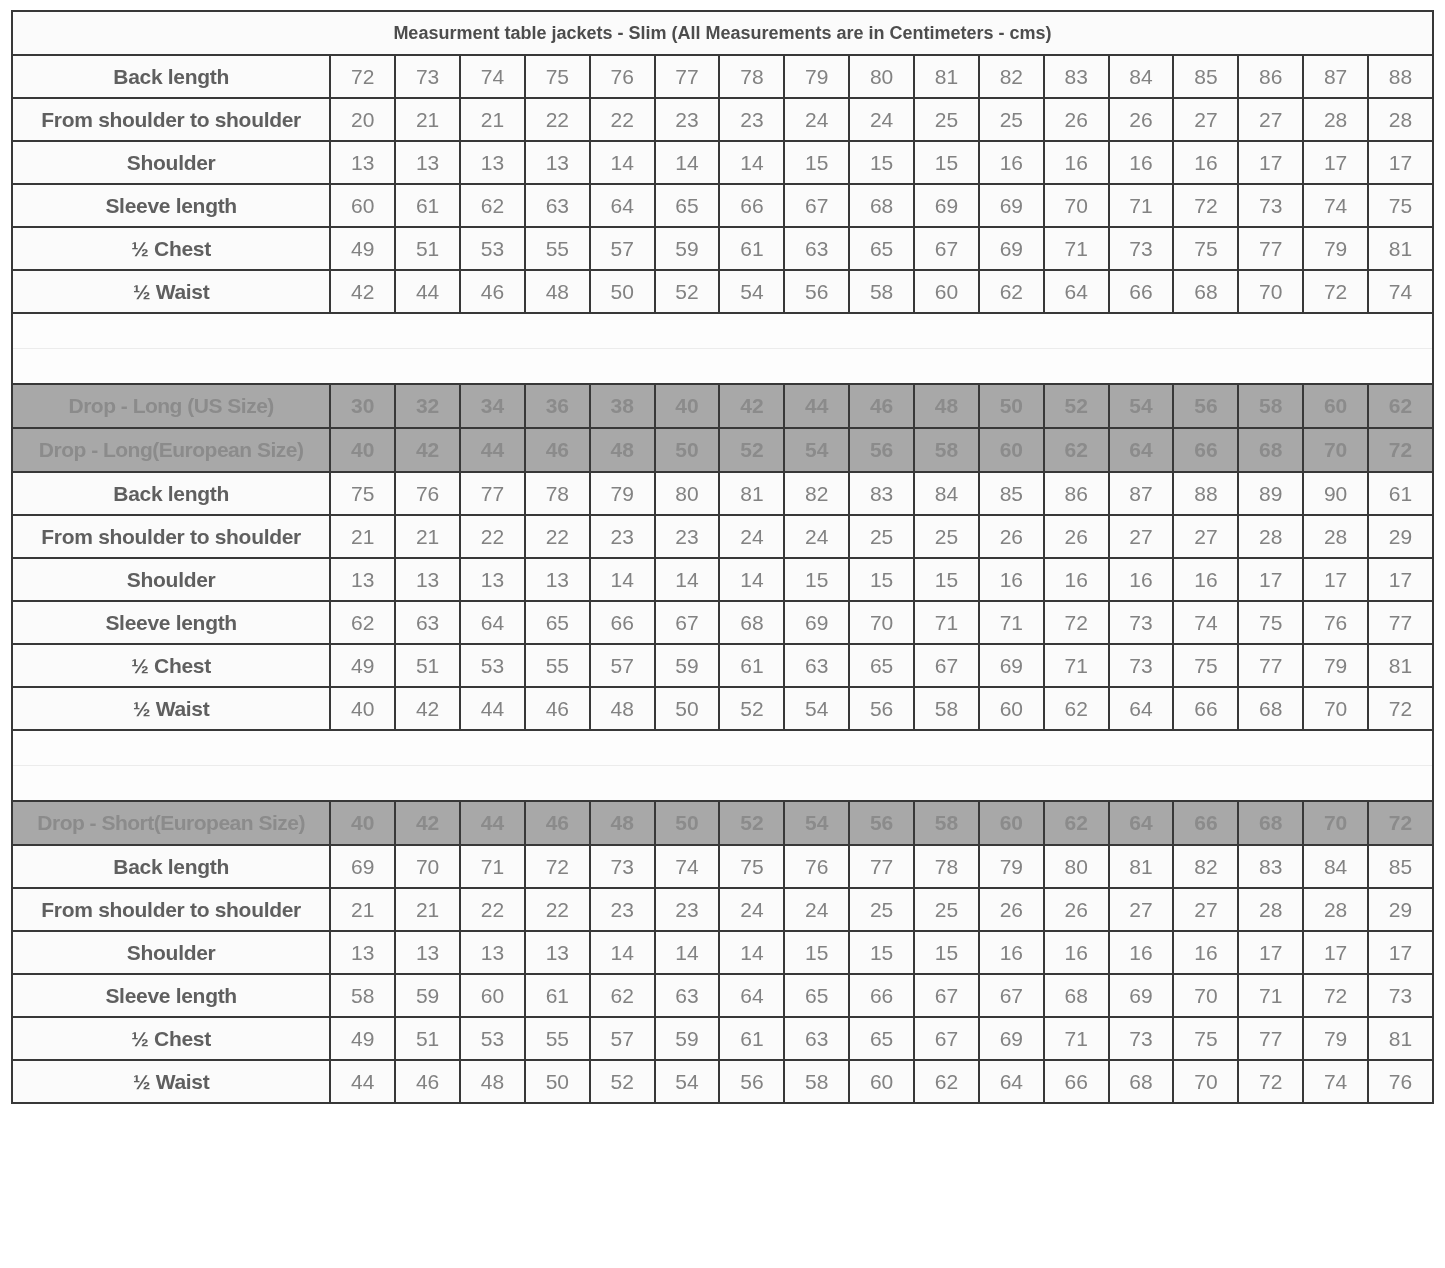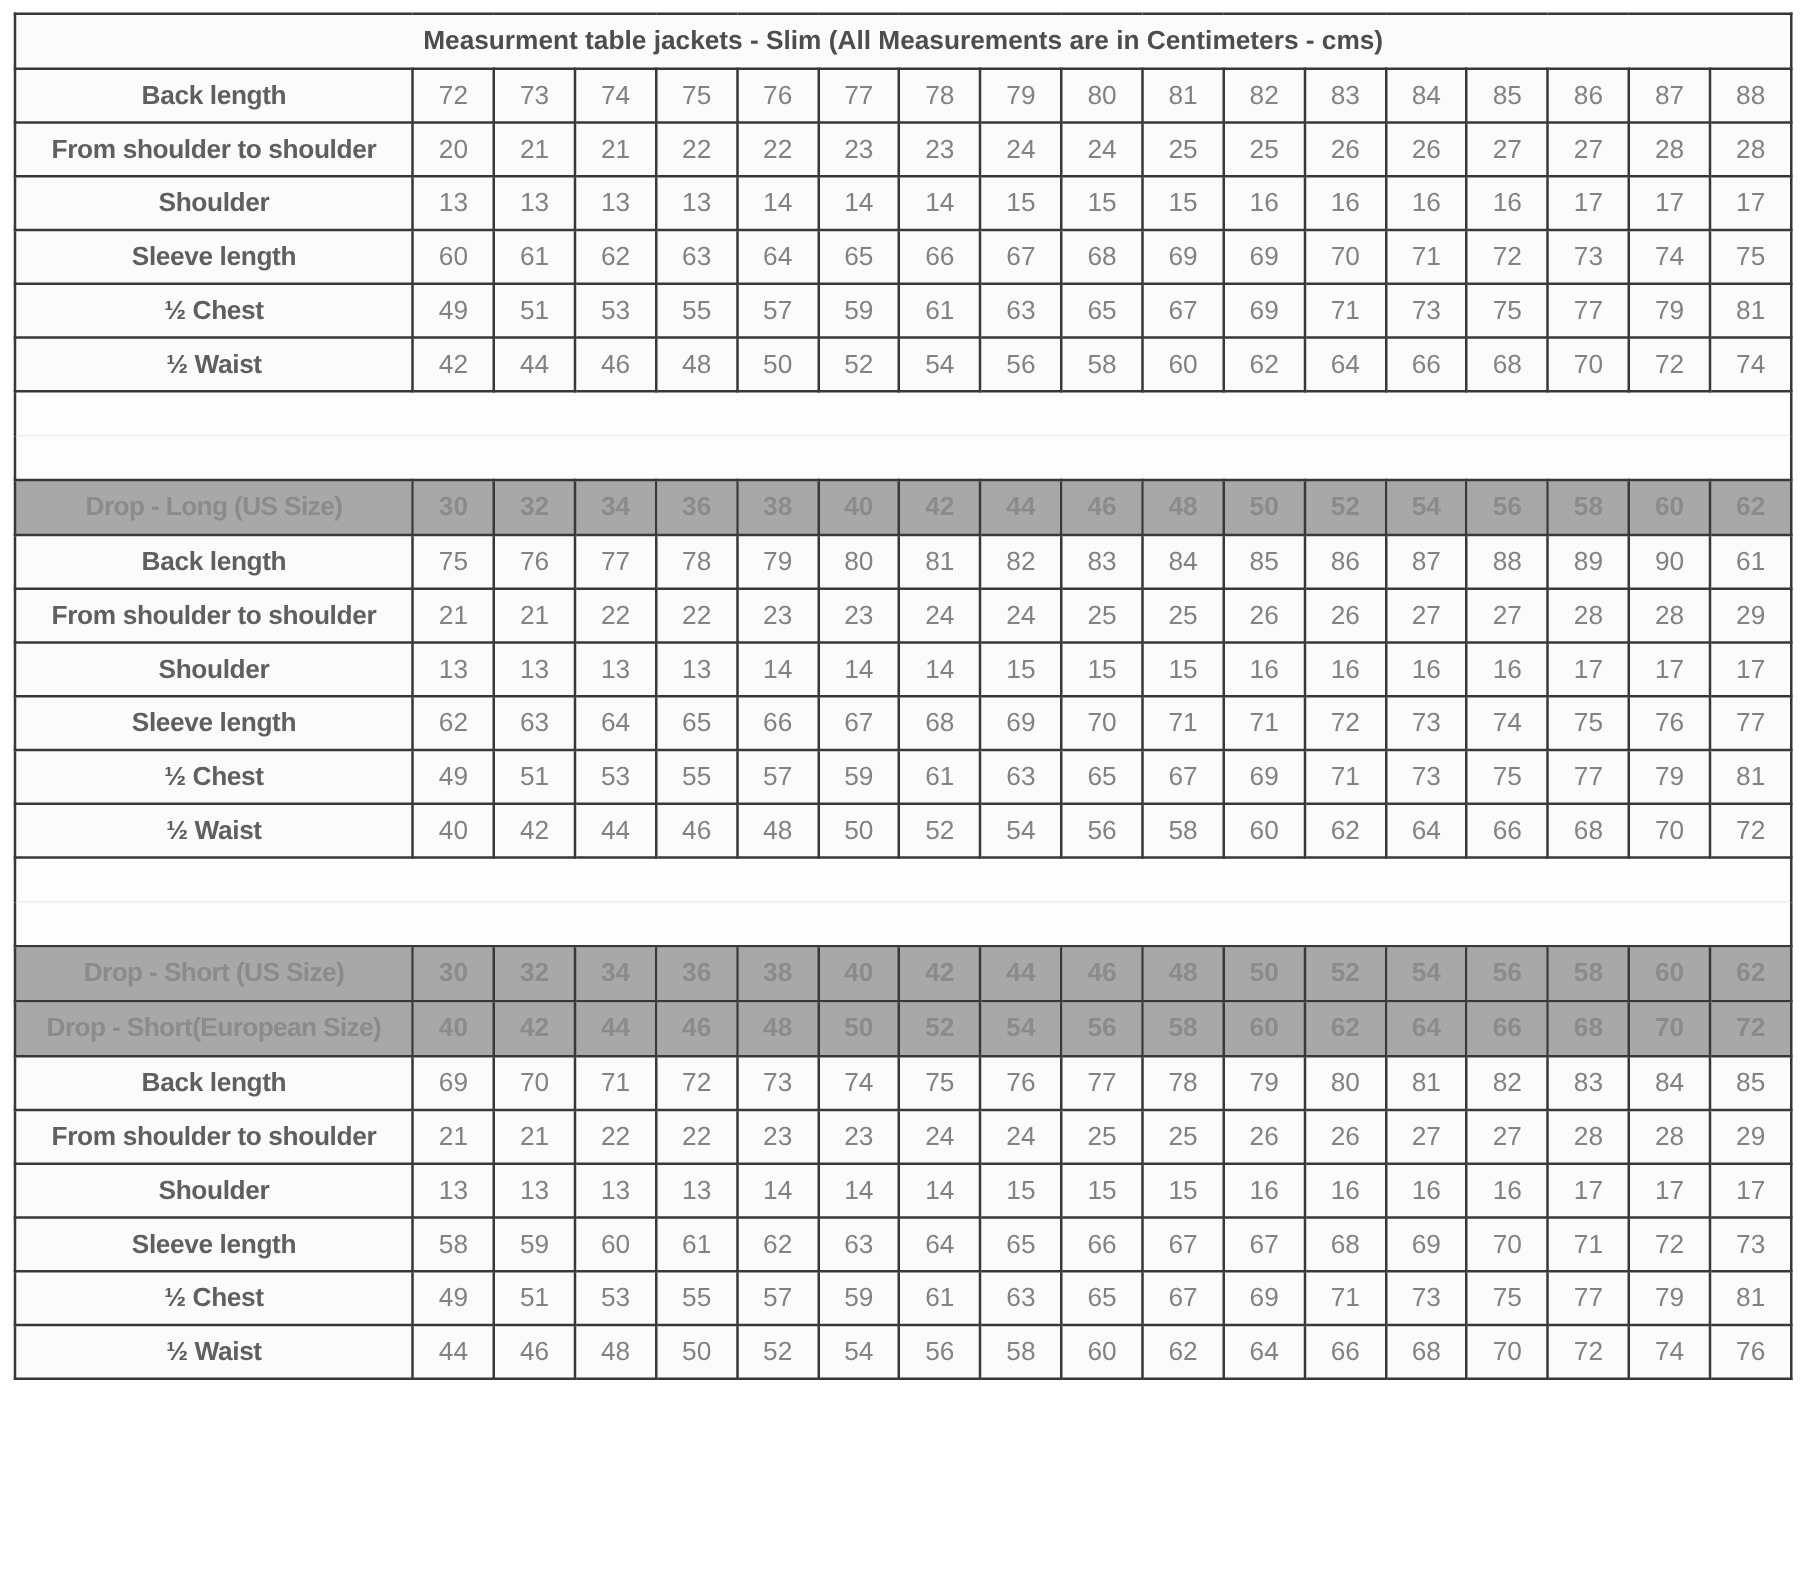--- a/index.html
+++ b/index.html
@@ -11,21 +11,21 @@
     --value-text:#828282;
     --title-text:#4d4d4d;
     --spacer-line:#ececec;
   }
   html,body{margin:0;padding:0;background:#ffffff;}
   body{font-family:"Liberation Sans", sans-serif;}
   .page{padding:10px 11px;}
   table{width:100%;border-collapse:collapse;table-layout:fixed;background:var(--row-bg);}
   td{border:2px solid var(--border);text-align:center;vertical-align:middle;overflow:hidden;
      white-space:nowrap;padding:0;}
-  .title-cell{height:42px;font-weight:bold;font-size:21px;color:var(--title-text);background:var(--row-bg);}
+  .title-cell{height:42px;font-weight:bold;font-size:18px;color:var(--title-text);background:var(--row-bg);}
   .header-row td{background:var(--header-bg);color:var(--header-text);font-weight:bold;height:42px;font-size:21px;}
   .data-row td{height:41px;font-size:21px;background:var(--row-bg);}
   .data-row .label-cell{font-weight:bold;color:var(--label-text);letter-spacing:-0.3px;margin-left:45px;}
   .data-row .value-cell{color:var(--value-text);}
   .header-row .label-cell{letter-spacing:-0.5px;}
   .spacer-row td{height:34px;background:#fdfdfd;}
   .spacer-row-top td{border-bottom:1px solid var(--spacer-line);}
   .spacer-row-bottom td{border-top:1px solid var(--spacer-line);}
 </style>
 </head>
@@ -196,20 +196,40 @@
           <td class="value-cell">46</td>
           <td class="value-cell">48</td>
           <td class="value-cell">50</td>
           <td class="value-cell">52</td>
           <td class="value-cell">54</td>
           <td class="value-cell">56</td>
           <td class="value-cell">58</td>
           <td class="value-cell">60</td>
           <td class="value-cell">62</td>
         </tr>
+        <tr class="header-row">
+          <td class="label-cell">Drop - Long(European Size)</td>
+          <td class="value-cell">40</td>
+          <td class="value-cell">42</td>
+          <td class="value-cell">44</td>
+          <td class="value-cell">46</td>
+          <td class="value-cell">48</td>
+          <td class="value-cell">50</td>
+          <td class="value-cell">52</td>
+          <td class="value-cell">54</td>
+          <td class="value-cell">56</td>
+          <td class="value-cell">58</td>
+          <td class="value-cell">60</td>
+          <td class="value-cell">62</td>
+          <td class="value-cell">64</td>
+          <td class="value-cell">66</td>
+          <td class="value-cell">68</td>
+          <td class="value-cell">70</td>
+          <td class="value-cell">72</td>
+        </tr>
         <tr class="data-row">
           <td class="label-cell">Back length</td>
           <td class="value-cell">75</td>
           <td class="value-cell">76</td>
           <td class="value-cell">77</td>
           <td class="value-cell">78</td>
           <td class="value-cell">79</td>
           <td class="value-cell">80</td>
           <td class="value-cell">81</td>
           <td class="value-cell">82</td>
@@ -323,40 +343,20 @@
           <td class="value-cell">70</td>
           <td class="value-cell">72</td>
         </tr>
         <tr class="spacer-row spacer-row-top">
           <td class="spacer-cell" colspan="18"></td>
         </tr>
         <tr class="spacer-row spacer-row-bottom">
           <td class="spacer-cell" colspan="18"></td>
         </tr>
         <tr class="header-row">
-          <td class="label-cell">Drop - Short (US Size)</td>
-          <td class="value-cell">30</td>
-          <td class="value-cell">32</td>
-          <td class="value-cell">34</td>
-          <td class="value-cell">36</td>
-          <td class="value-cell">38</td>
-          <td class="value-cell">40</td>
-          <td class="value-cell">42</td>
-          <td class="value-cell">44</td>
-          <td class="value-cell">46</td>
-          <td class="value-cell">48</td>
-          <td class="value-cell">50</td>
-          <td class="value-cell">52</td>
-          <td class="value-cell">54</td>
-          <td class="value-cell">56</td>
-          <td class="value-cell">58</td>
-          <td class="value-cell">60</td>
-          <td class="value-cell">62</td>
-        </tr>
-        <tr class="header-row">
           <td class="label-cell">Drop - Short(European Size)</td>
           <td class="value-cell">40</td>
           <td class="value-cell">42</td>
           <td class="value-cell">44</td>
           <td class="value-cell">46</td>
           <td class="value-cell">48</td>
           <td class="value-cell">50</td>
           <td class="value-cell">52</td>
           <td class="value-cell">54</td>
           <td class="value-cell">56</td>

